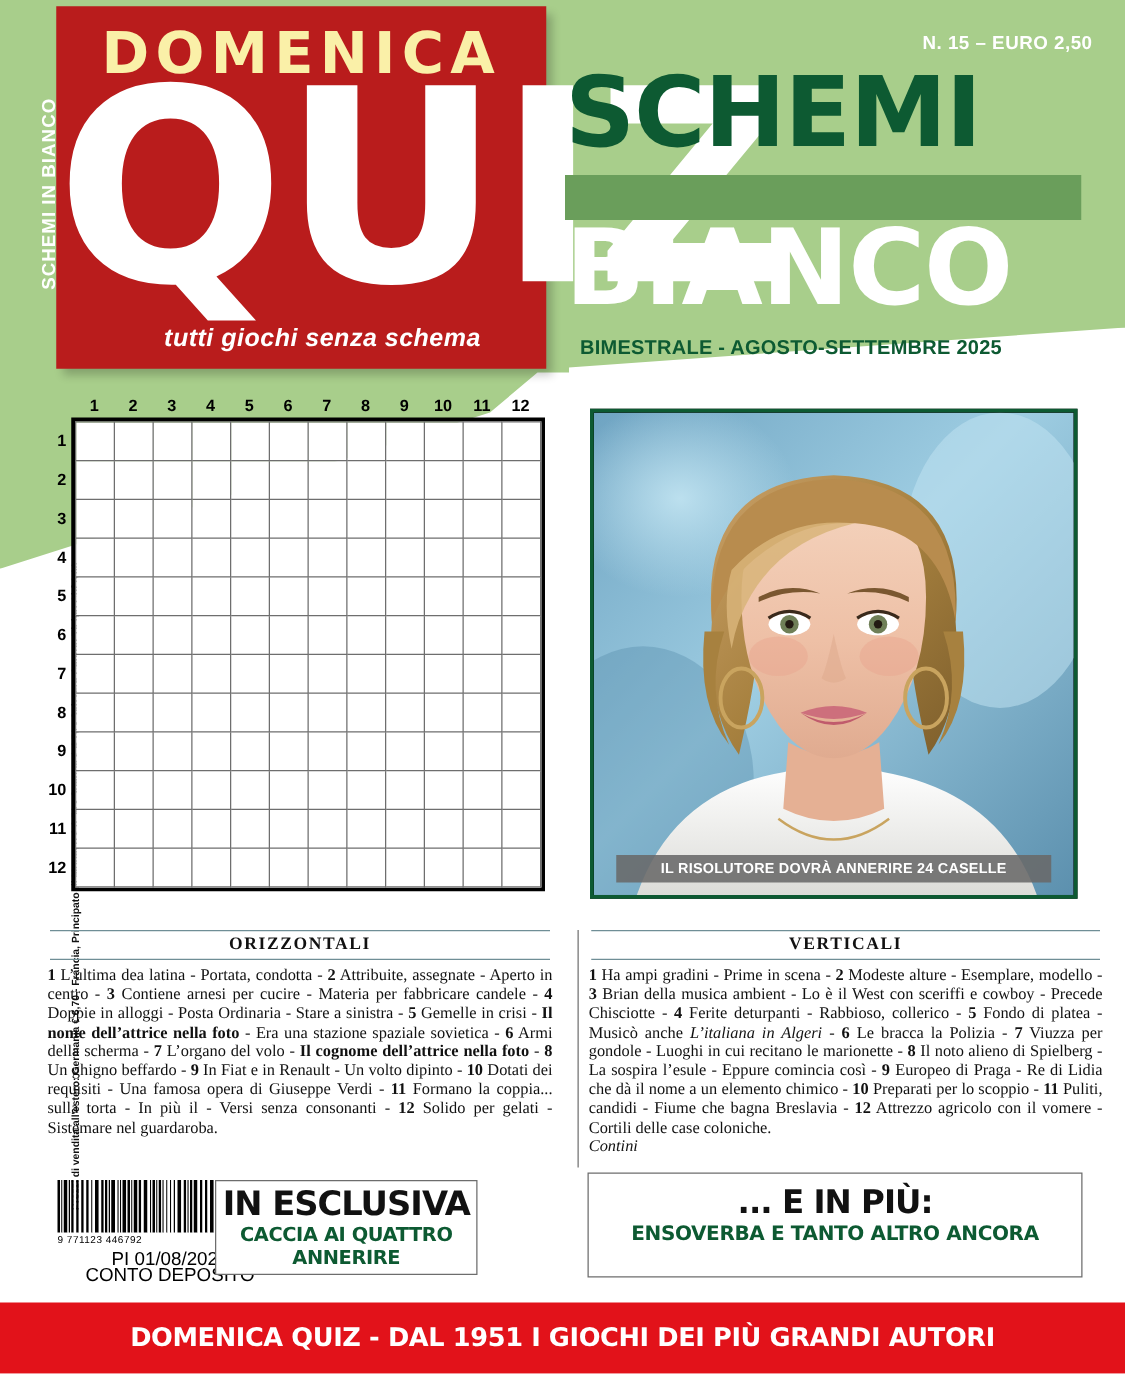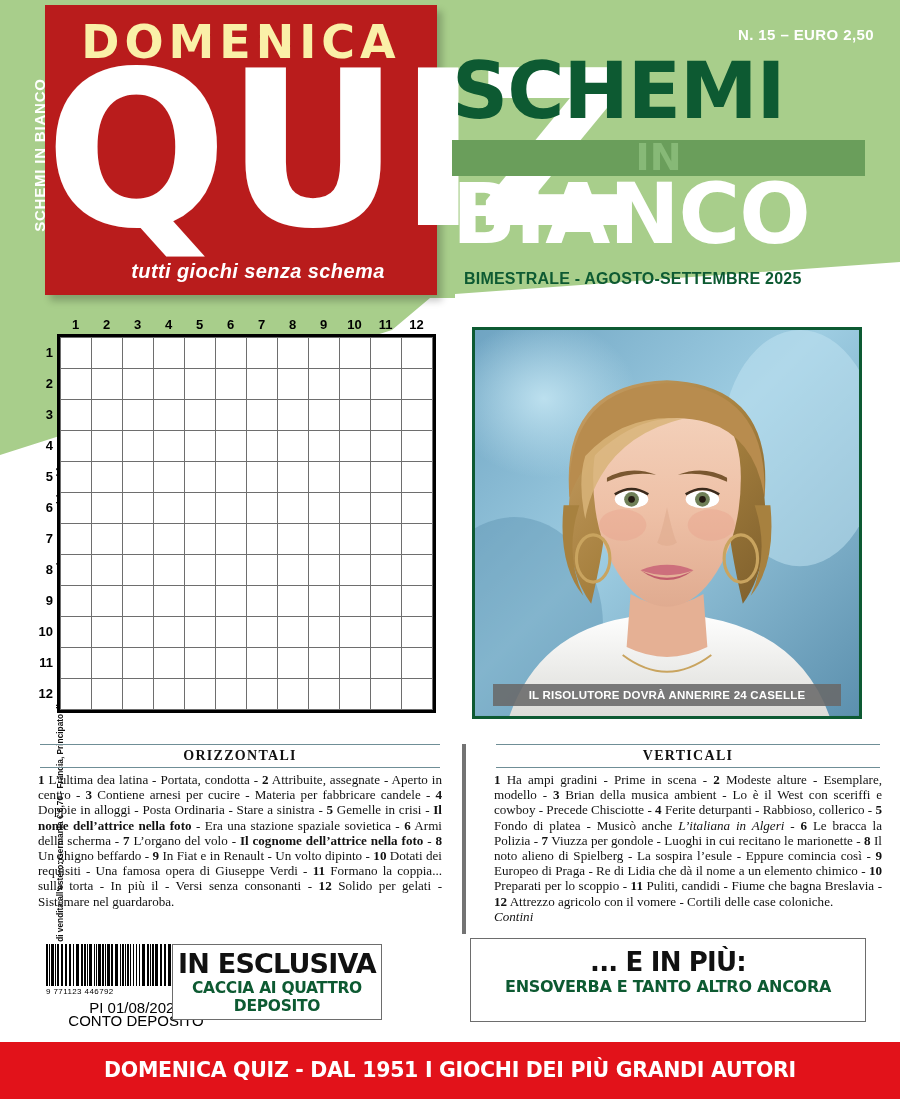--- a/index.html
+++ b/index.html
@@ -156,21 +156,21 @@
 
   
   #clues {
     position: absolute; left: 38px; top: 744px; width: 828px; height: 190px;
     z-index: 6;
   }
   .clue-col {
     position: absolute; top: 0; width: 404px; height: 190px;
   }
   .clue-col.left { left: 0; }
-  .clue-col.right { left: 424px; border-left: 4px solid #737373; padding-left: 28px; width: 420px; }
+  .clue-col.right { left: 424px; border-left: 1px solid #737373; padding-left: 8px; width: 420px; }
   .rule-top { border-top: 1.5px solid #6f8e96; margin: 0 2px; }
   .clue-head {
     text-align: center; font-family: "Liberation Serif", serif;
     font-weight: bold; font-size: 14px; letter-spacing: 1.3px;
     color: #111; padding: 3px 0 3px 0;
   }
   .rule-bot { border-top: 1.5px solid #6f8e96; margin: 0 2px 4px 2px; }
   .clue-body {
     font-family: "Liberation Serif", serif;
     font-size: 13.1px; line-height: 15.2px; color: #111;
@@ -243,21 +243,20 @@
 
   <div id="masthead">
     <div id="mh-domenica">DOMENICA</div>
     <div id="mh-quiz">QUIZ</div>
     <div id="mh-sub">tutti giochi senza schema</div>
   </div>
 
   <div id="issue-line">N. 15 – EURO 2,50</div>
   <div id="t-schemi">SCHEMI</div>
   <div id="in-band"></div>
-  <div id="t-in">IN</div>
   <div id="t-bianco">BIANCO</div>
   <div id="periodicity">BIMESTRALE - AGOSTO-SETTEMBRE 2025</div>
 
   <div id="grid-wrap">
     <table class="cw">
       <tbody>
           <tr>
         <td class="corner"></td>
         <td colspan="1" style="padding:0">
           <table style="border-collapse:collapse">
@@ -713,21 +712,21 @@
     </div>
     <div id="bc-lines">
       <div>PI 01/08/2025</div>
       <div>CONTO DEPOSITO</div>
     </div>
   </div>
 
   <div class="promo" id="promo-left">
     <div class="promo-h">IN ESCLUSIVA</div>
     <div class="promo-s">CACCIA AI QUATTRO</div>
-    <div class="promo-s">DEPOSITO</div>
+    <div class="promo-s">ANNERIRE</div>
   </div>
 
   <div class="promo" id="promo-right">
     <div class="promo-h">... E IN PIÙ:</div>
     <div class="promo-s">ENSOVERBA E TANTO ALTRO ANCORA</div>
   </div>
 
   <div id="footer">
     <div id="footer-text">DOMENICA QUIZ - DAL 1951 I GIOCHI DEI PIÙ GRANDI AUTORI</div>
   </div>

